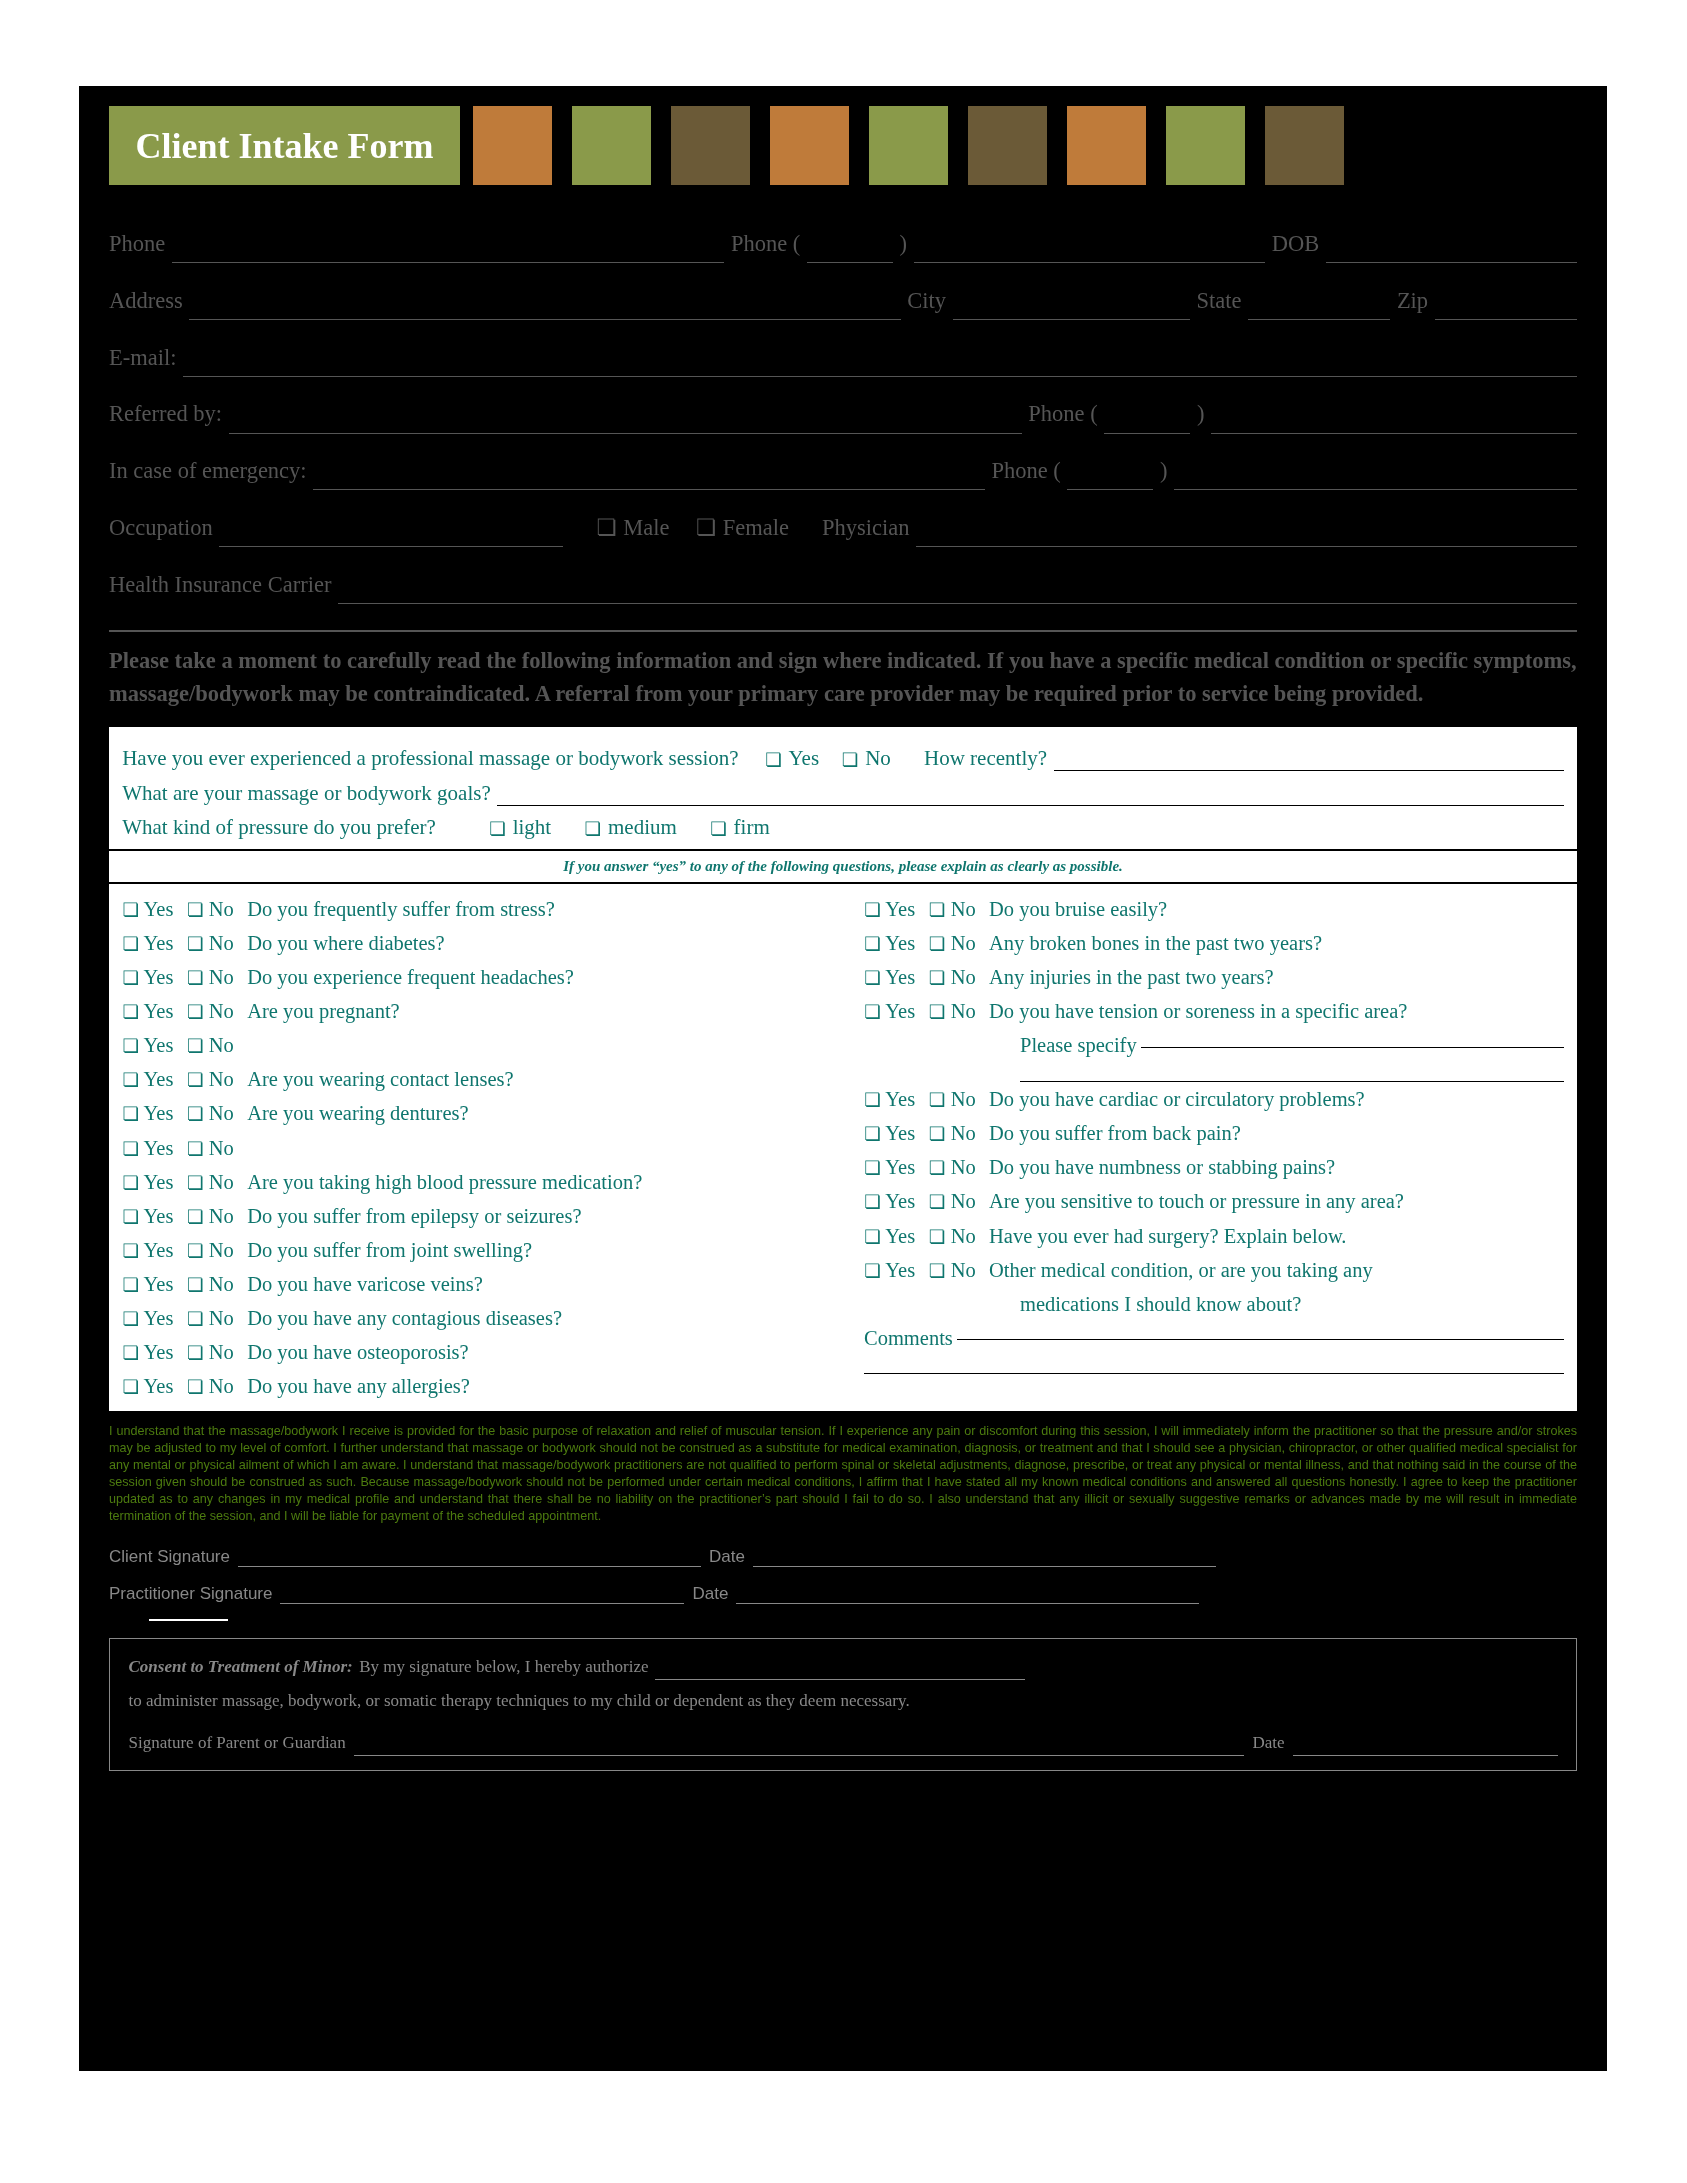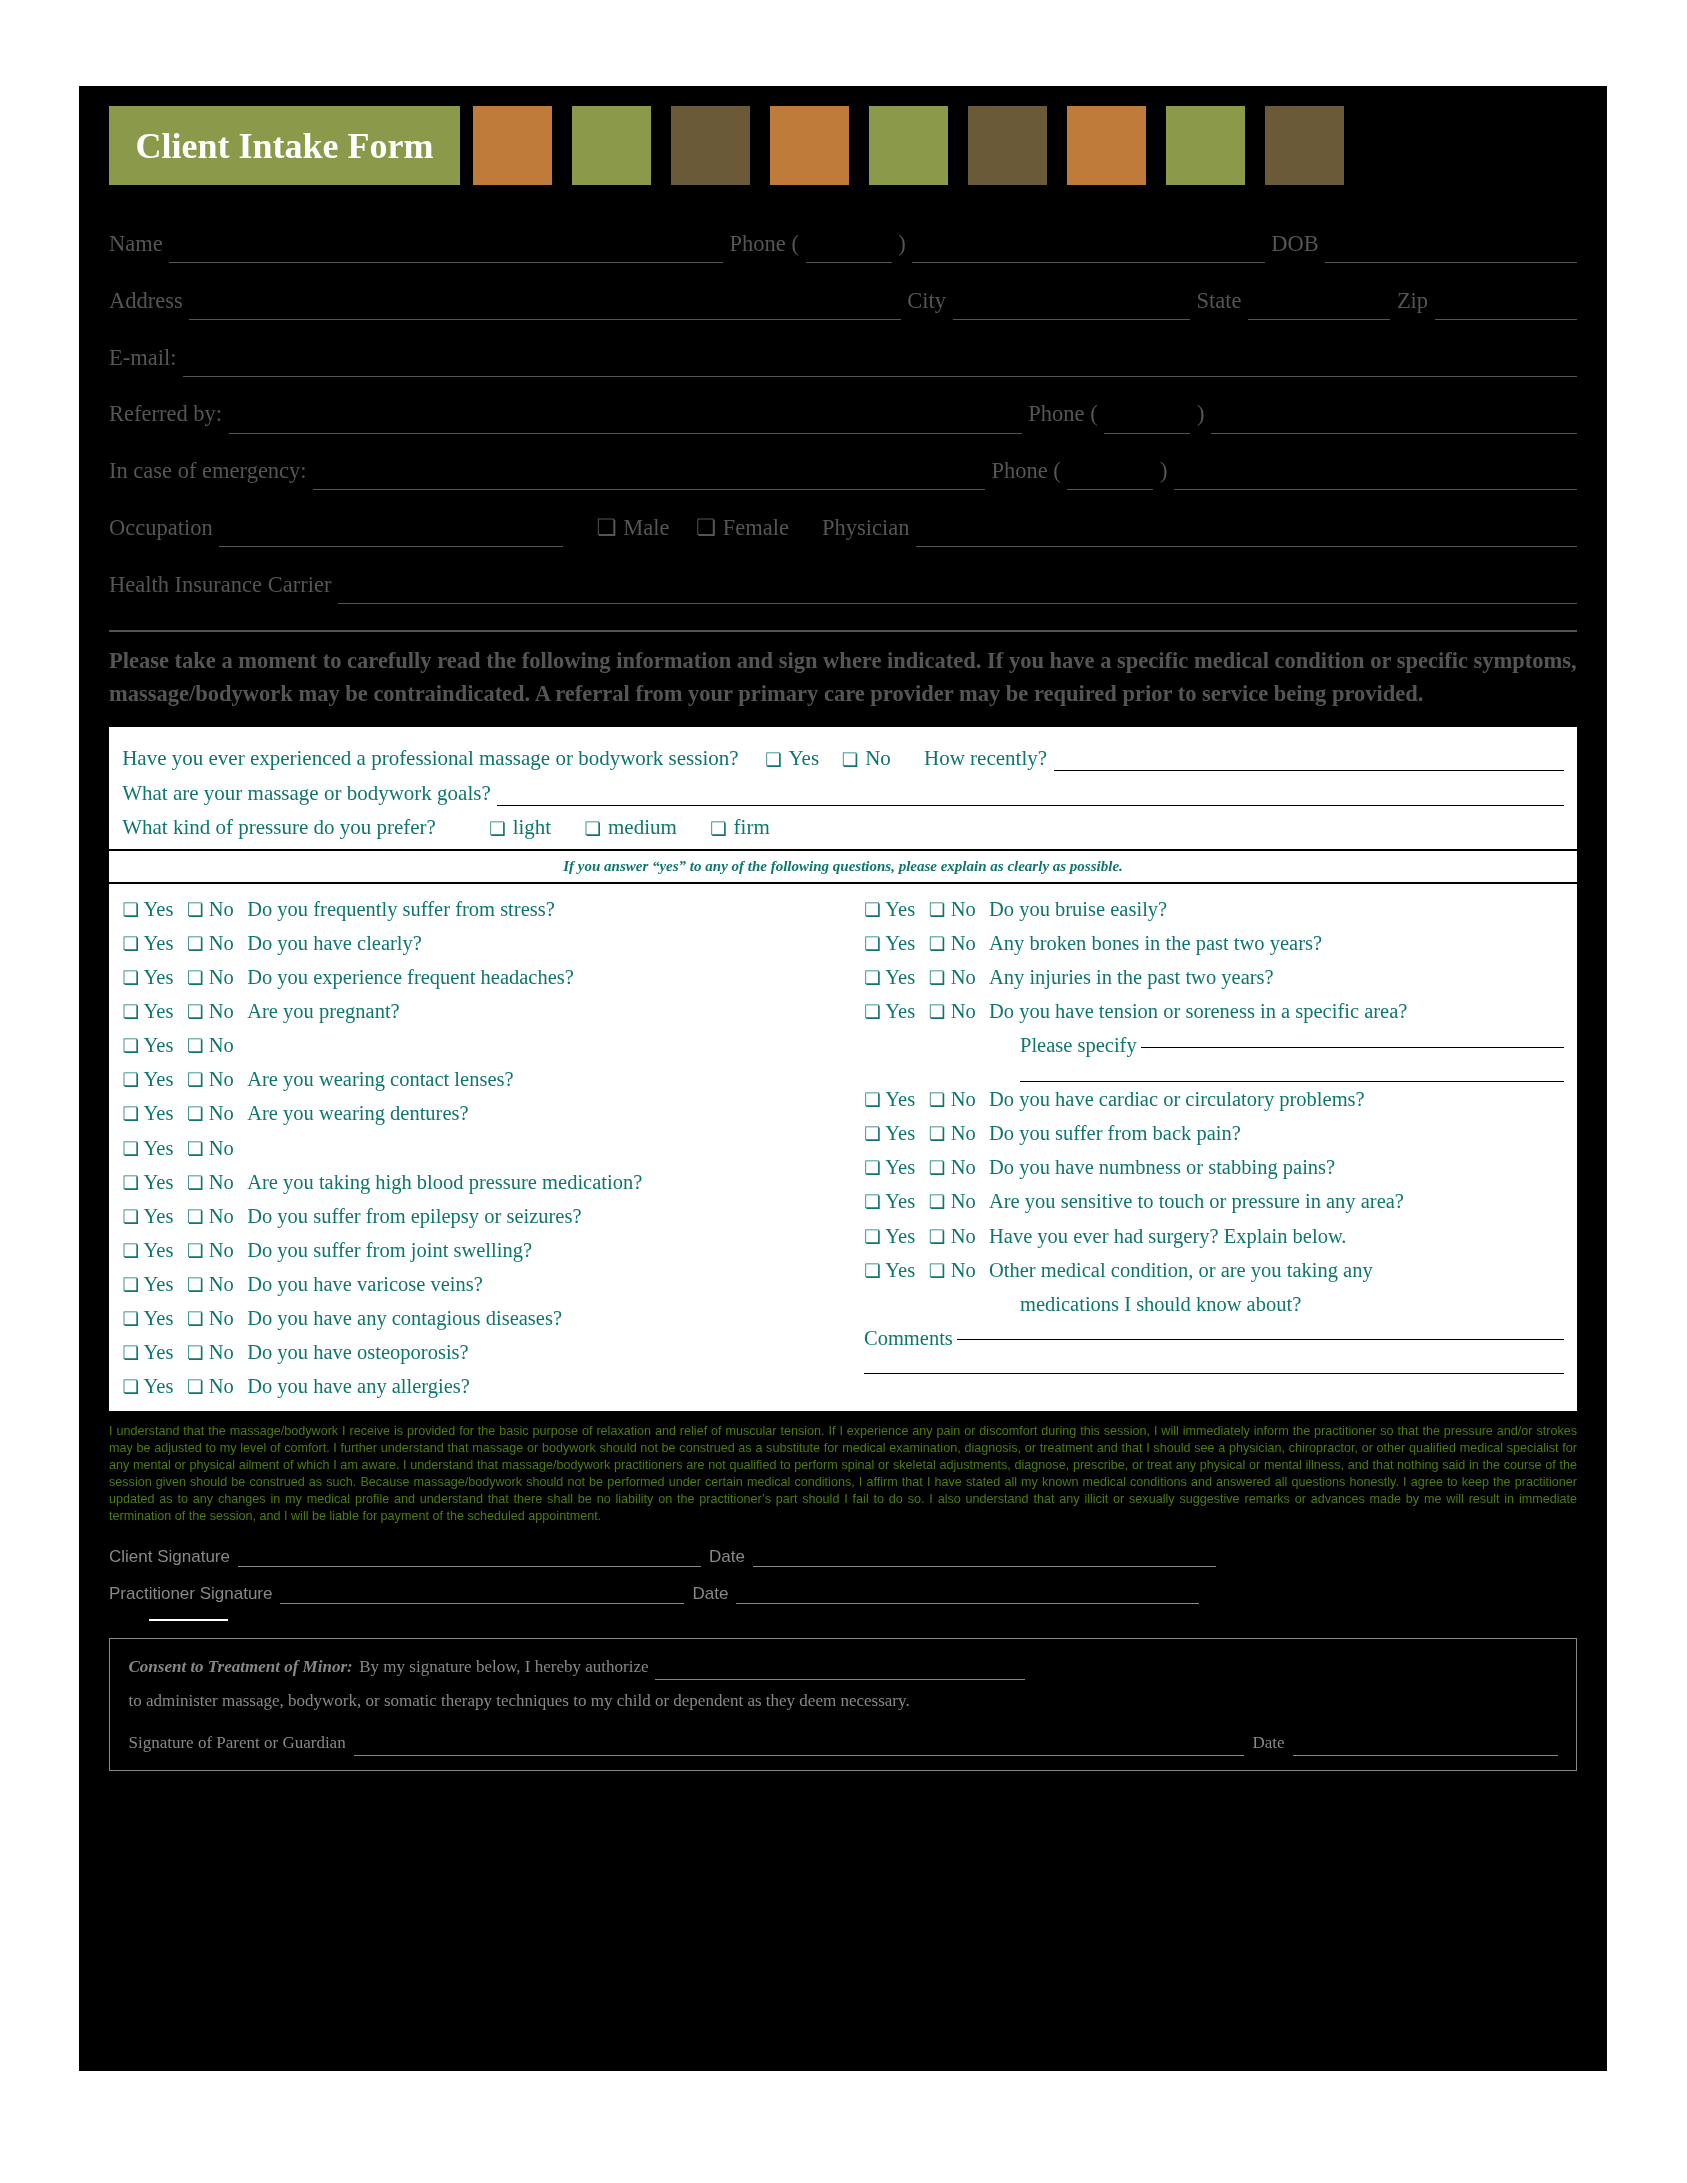--- a/index.html
+++ b/index.html
@@ -133,21 +133,21 @@
         <div class="sq" style="background: rgb(138, 154, 74);"></div>
         <div class="sq" style="background: rgb(107, 90, 55);"></div>
         <div class="sq" style="background: rgb(191, 123, 58);"></div>
         <div class="sq" style="background: rgb(138, 154, 74);"></div>
         <div class="sq" style="background: rgb(107, 90, 55);"></div>
       </div>
   </div>
 
   <div class="dark-section dark-field">
     <div class="row">
-      <span class="lbl">Name</span>
+      <span class="lbl">Phone</span>
       <span class="line" style="flex:2.2"></span>
       <span class="lbl">Phone (</span>
       <span class="line" style="flex:0 0 86px"></span>
       <span class="lbl">)</span>
       <span class="line" style="flex:1.4"></span>
       <span class="lbl">DOB</span>
       <span class="line" style="flex:1"></span>
     </div>
     <div class="row">
       <span class="lbl">Address</span>
@@ -237,21 +237,21 @@
     <div class="qcols">
       <div class="qcol" id="left-col">
           <div class="qrow">
             <span class="yn"><span class="box">❏</span> Yes</span>
             <span class="yn"><span class="box">❏</span> No</span>
             <span class="qtext">Do you frequently suffer from stress?</span>
           </div>
           <div class="qrow">
             <span class="yn"><span class="box">❏</span> Yes</span>
             <span class="yn"><span class="box">❏</span> No</span>
-            <span class="qtext">Do you have clearly?</span>
+            <span class="qtext">Do you where diabetes?</span>
           </div>
           <div class="qrow">
             <span class="yn"><span class="box">❏</span> Yes</span>
             <span class="yn"><span class="box">❏</span> No</span>
             <span class="qtext">Do you experience frequent headaches?</span>
           </div>
           <div class="qrow">
             <span class="yn"><span class="box">❏</span> Yes</span>
             <span class="yn"><span class="box">❏</span> No</span>
             <span class="qtext">Are you pregnant?</span>

